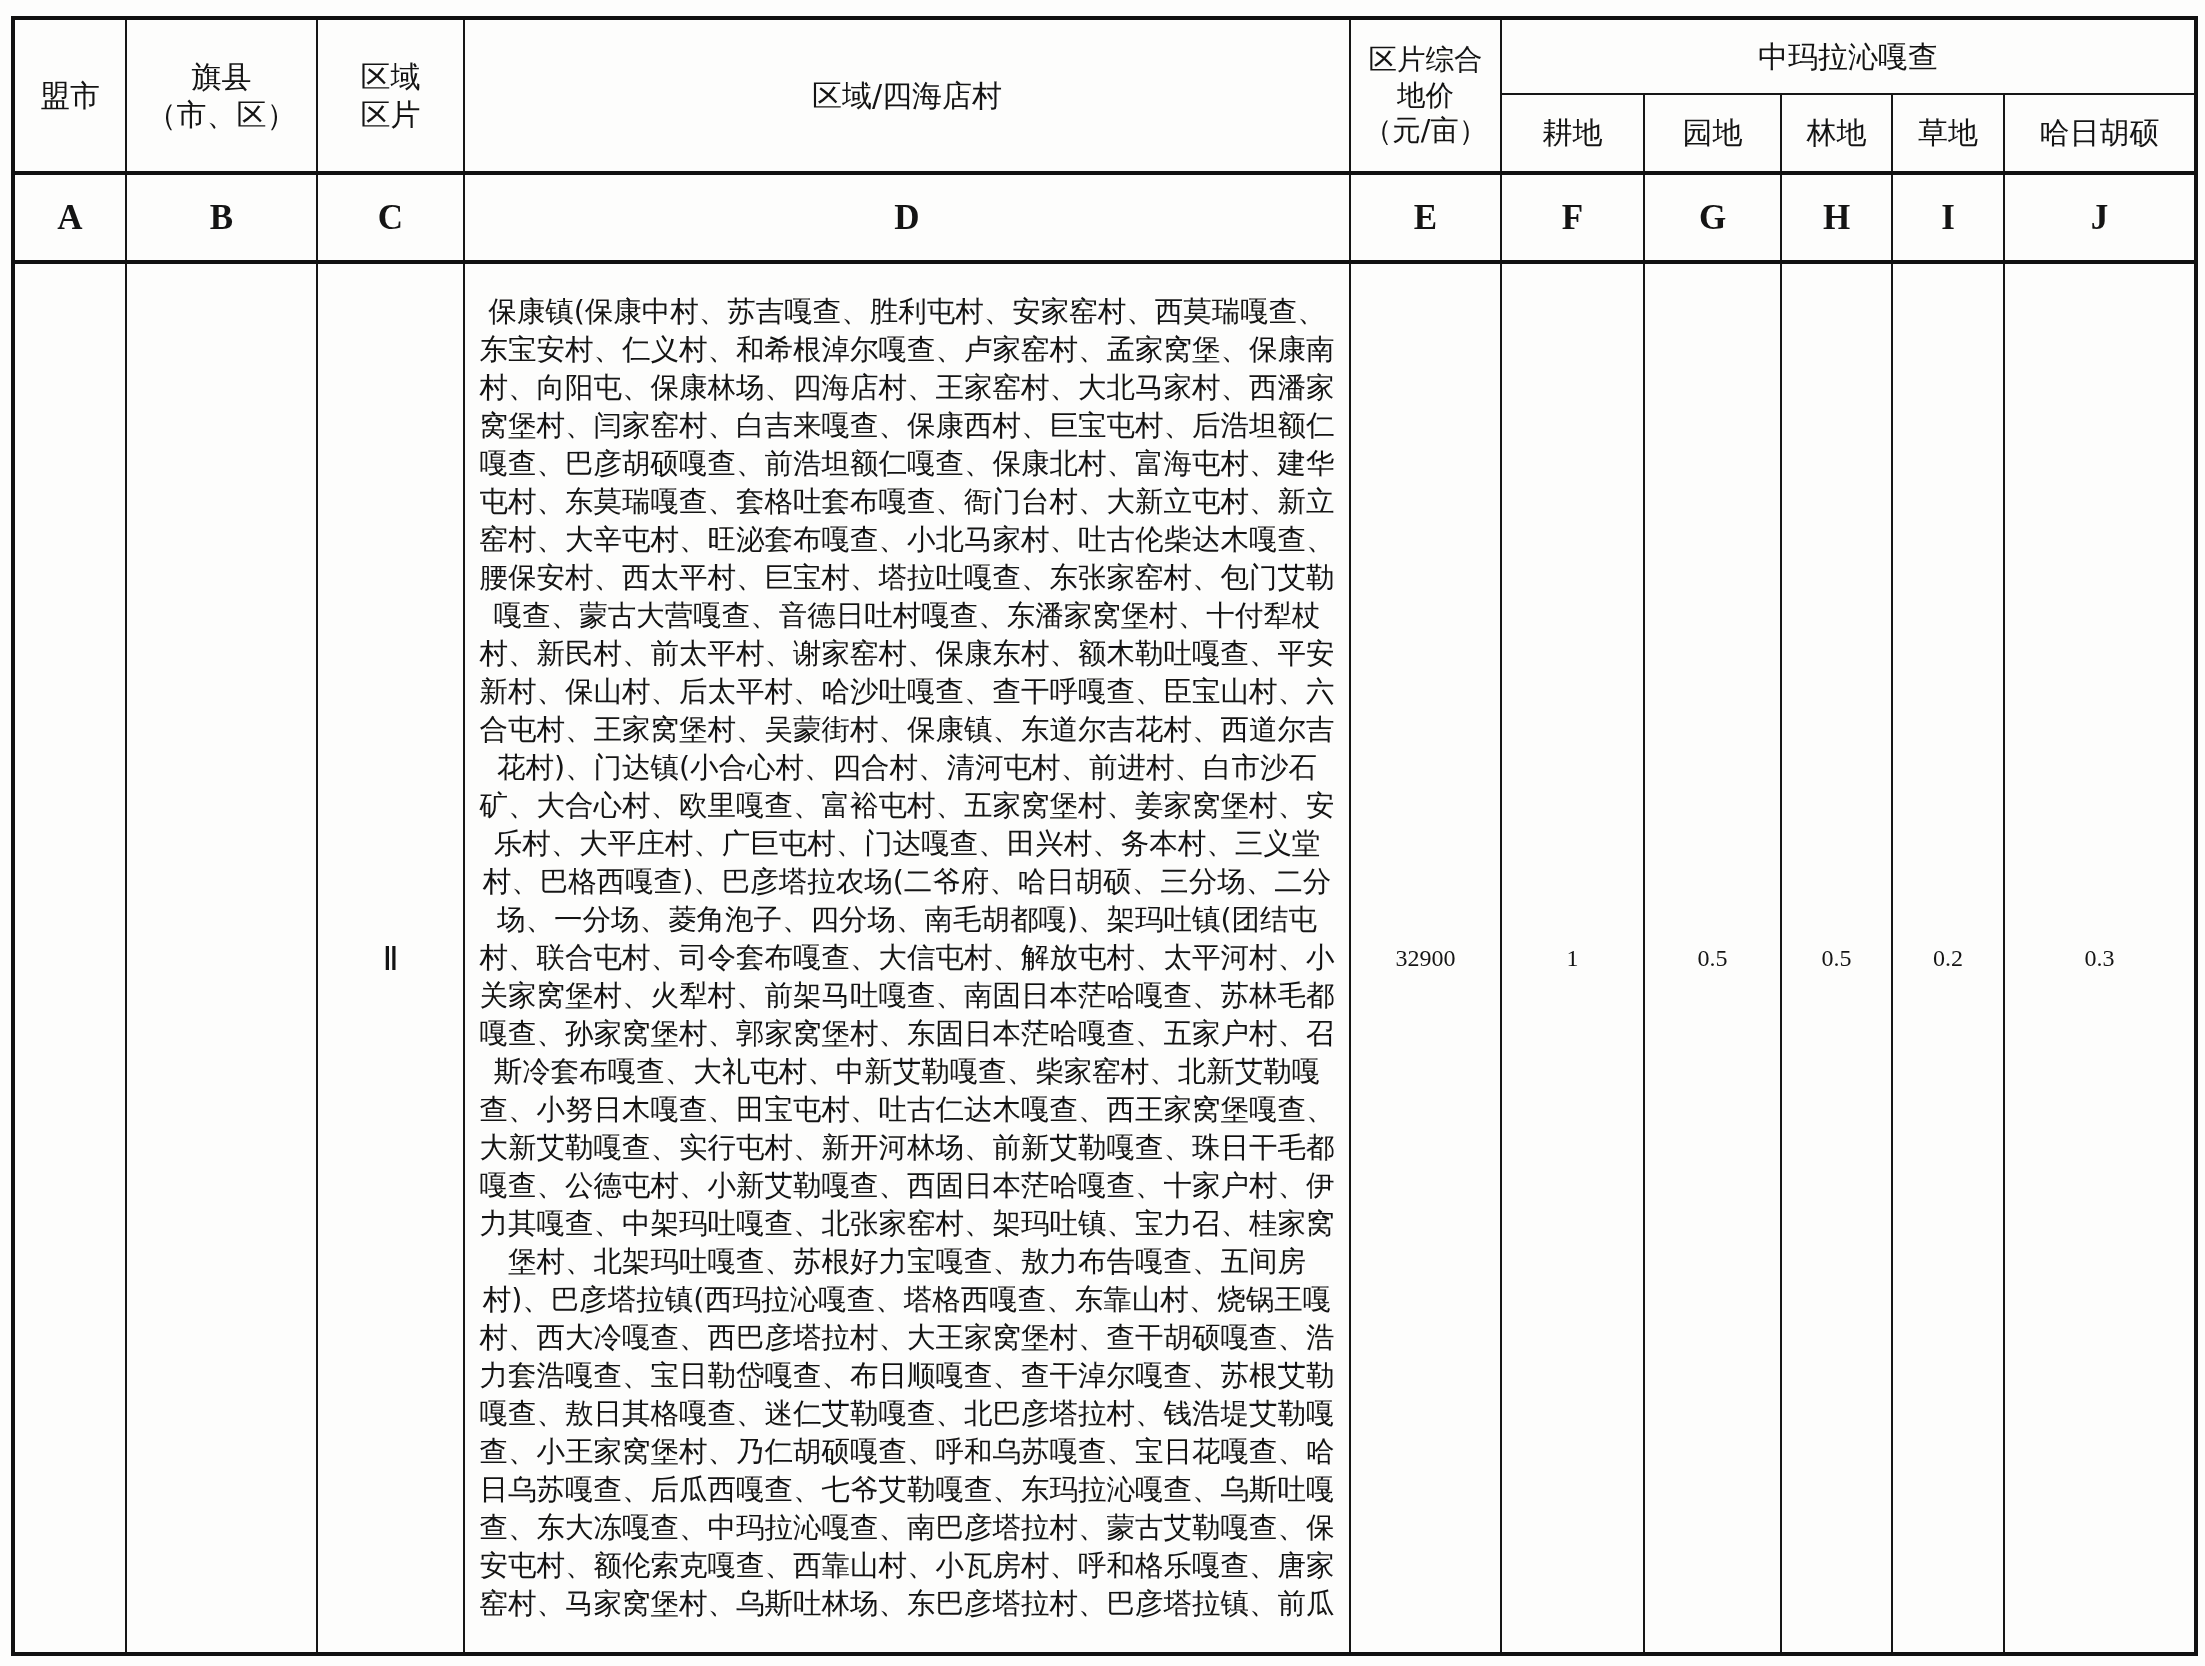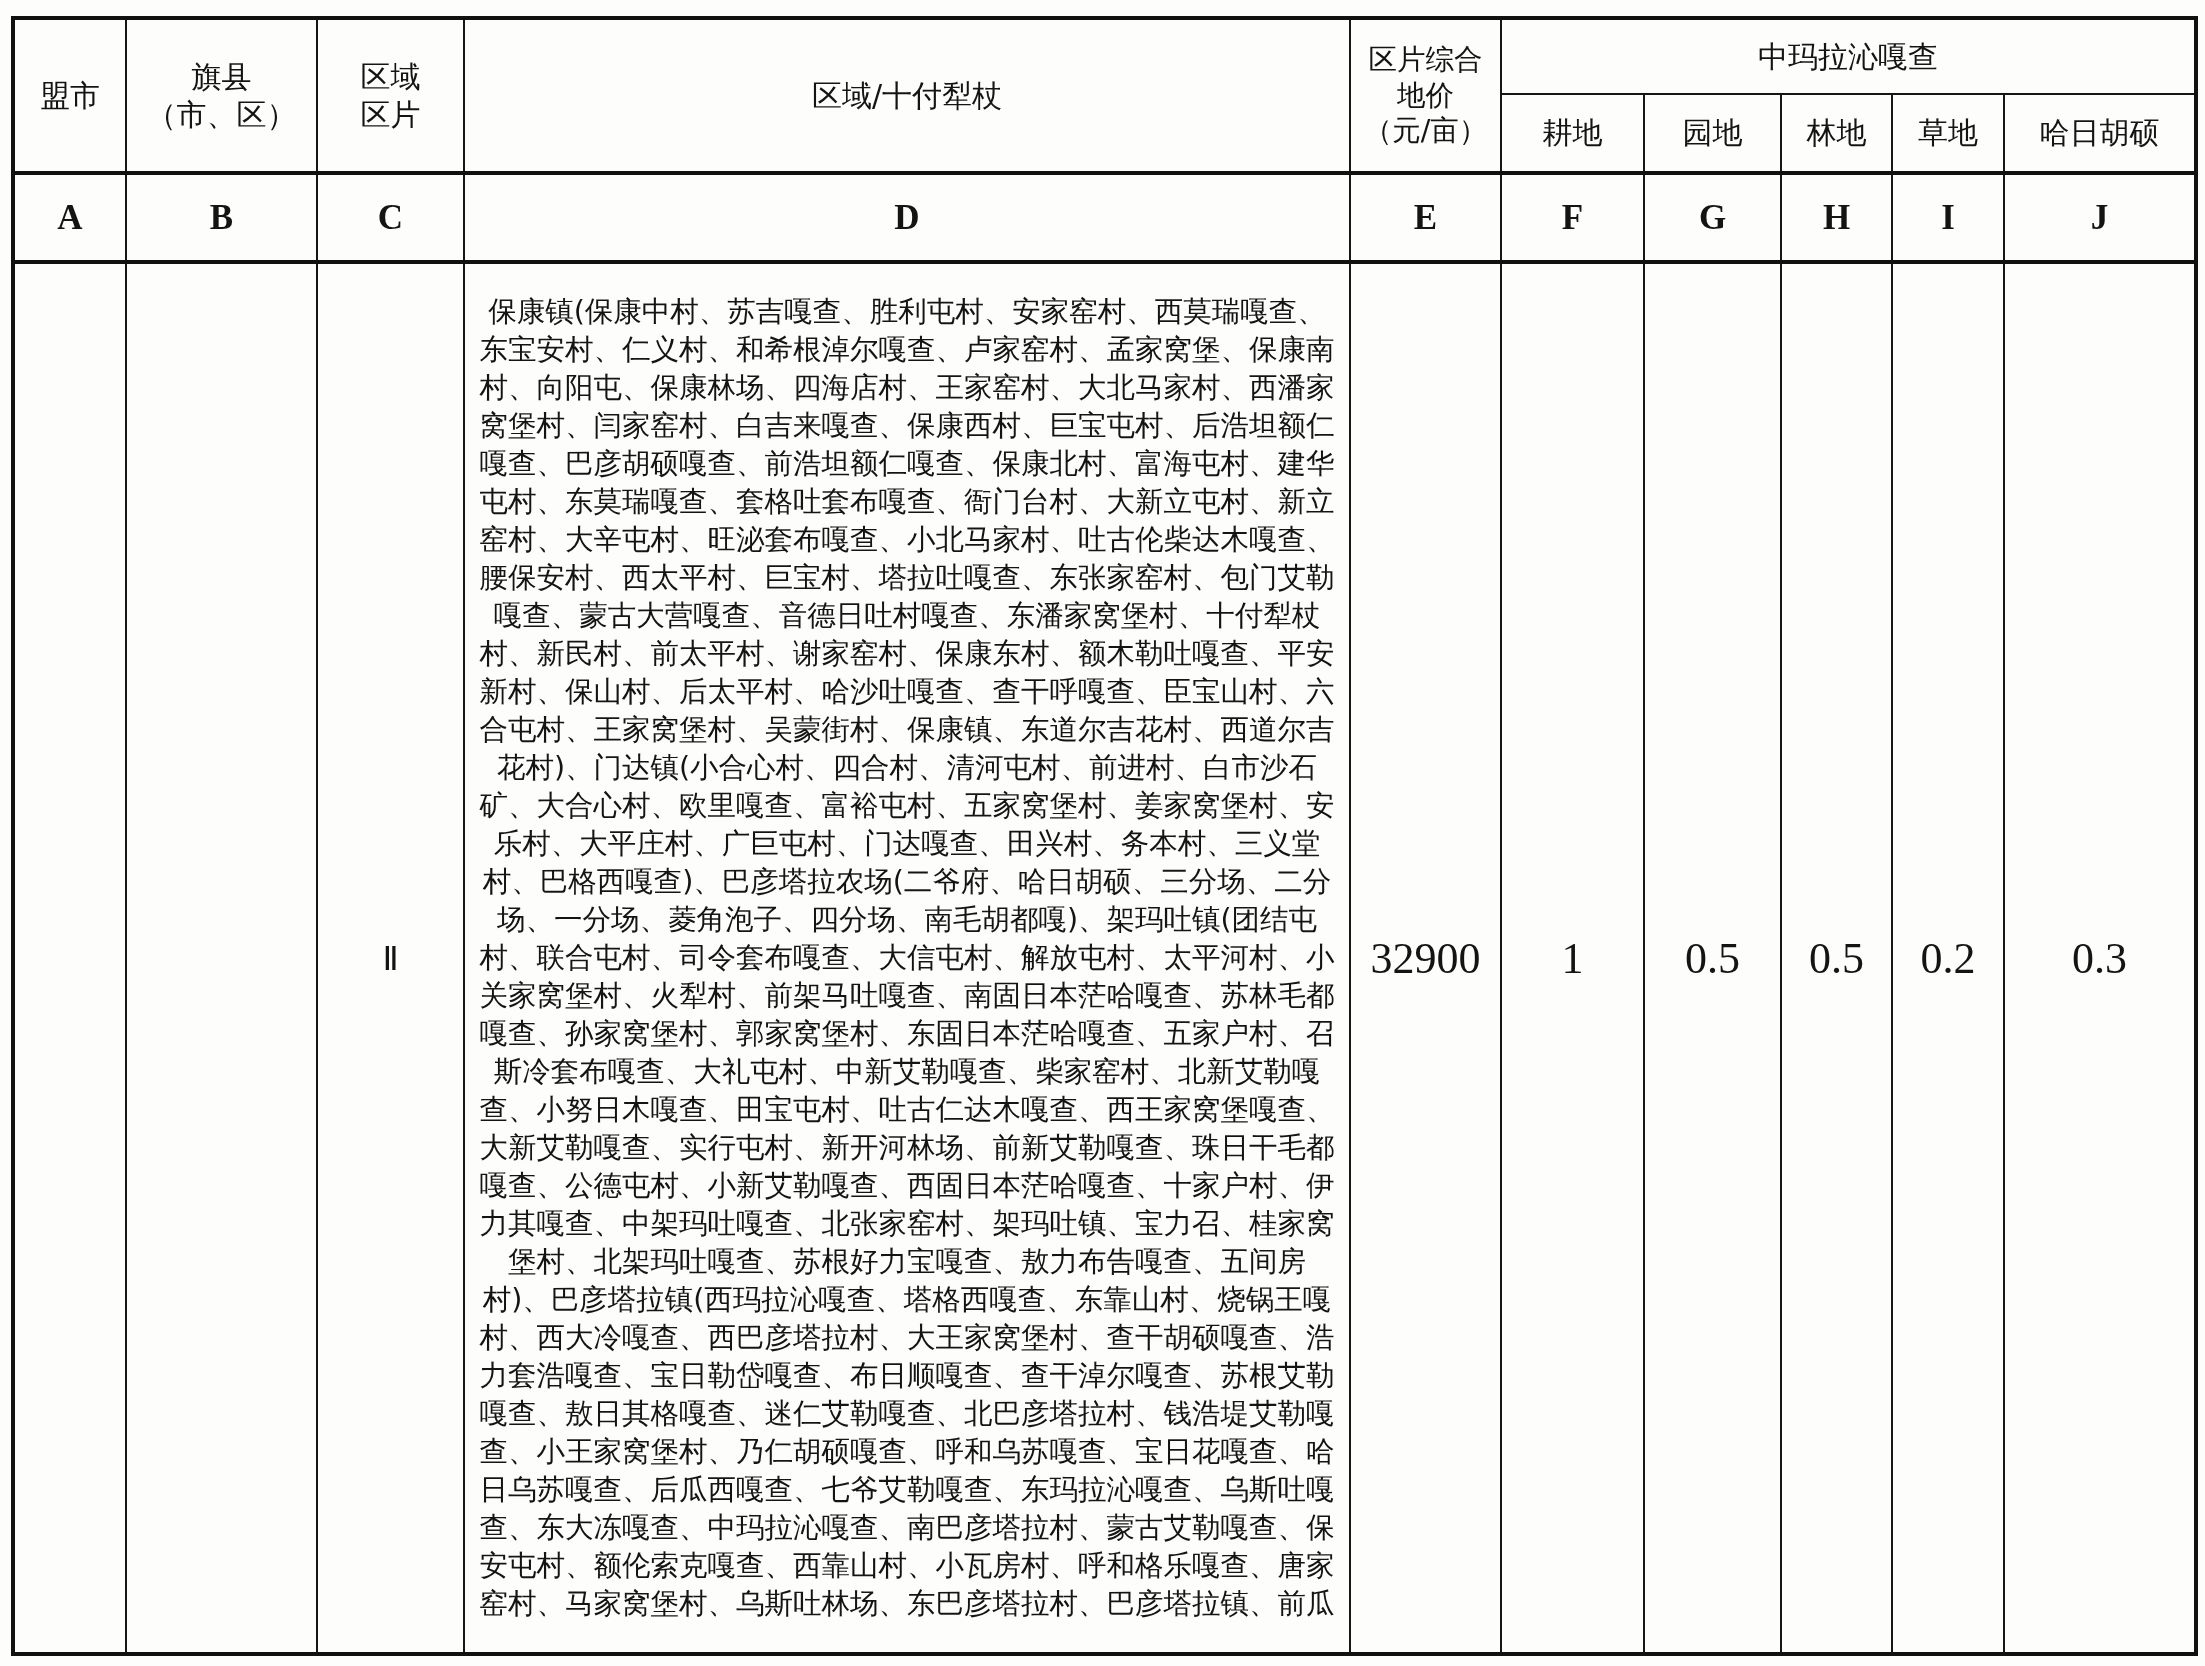--- a/index.html
+++ b/index.html
@@ -53,21 +53,21 @@
   th.price-head { font-size: 28.5px; }
 
   tr.letters-row td {
     font-family: "Liberation Serif", serif;
     font-size: 35px;
     font-weight: bold;
   }
 
   tr.data-row td.num-cell {
     font-family: "Liberation Serif", serif;
-    font-size: 44px;
+    font-size: 24px;
     margin-left: 12px;
   }
   tr.data-row td.zone-cell {
     font-family: "Liberation Serif", serif;
     font-size: 33px;
   }
   td.desc-cell {
     text-align: left;
     vertical-align: middle;
     padding: 0 8px 0 9.5px;
@@ -98,21 +98,21 @@
       <col style="width:192px">
     </colgroup>
 
     <tbody>
         <tr class="header-row-1">
       <th rowspan="2">盟市</th>
       <th rowspan="2">旗县
 （市、区）</th>
       <th rowspan="2">区域
 区片</th>
-      <th rowspan="2">区域/十付犁杖</th>
+      <th rowspan="2">区域/四海店村</th>
       <th rowspan="2" class="price-head">区片综合
 地价
 （元/亩）</th>
       <th colspan="5">中玛拉沁嘎查</th>
     </tr>
 
     <tr class="header-row-2">
       <th>耕地</th>
       <th>园地</th>
       <th>林地</th>

